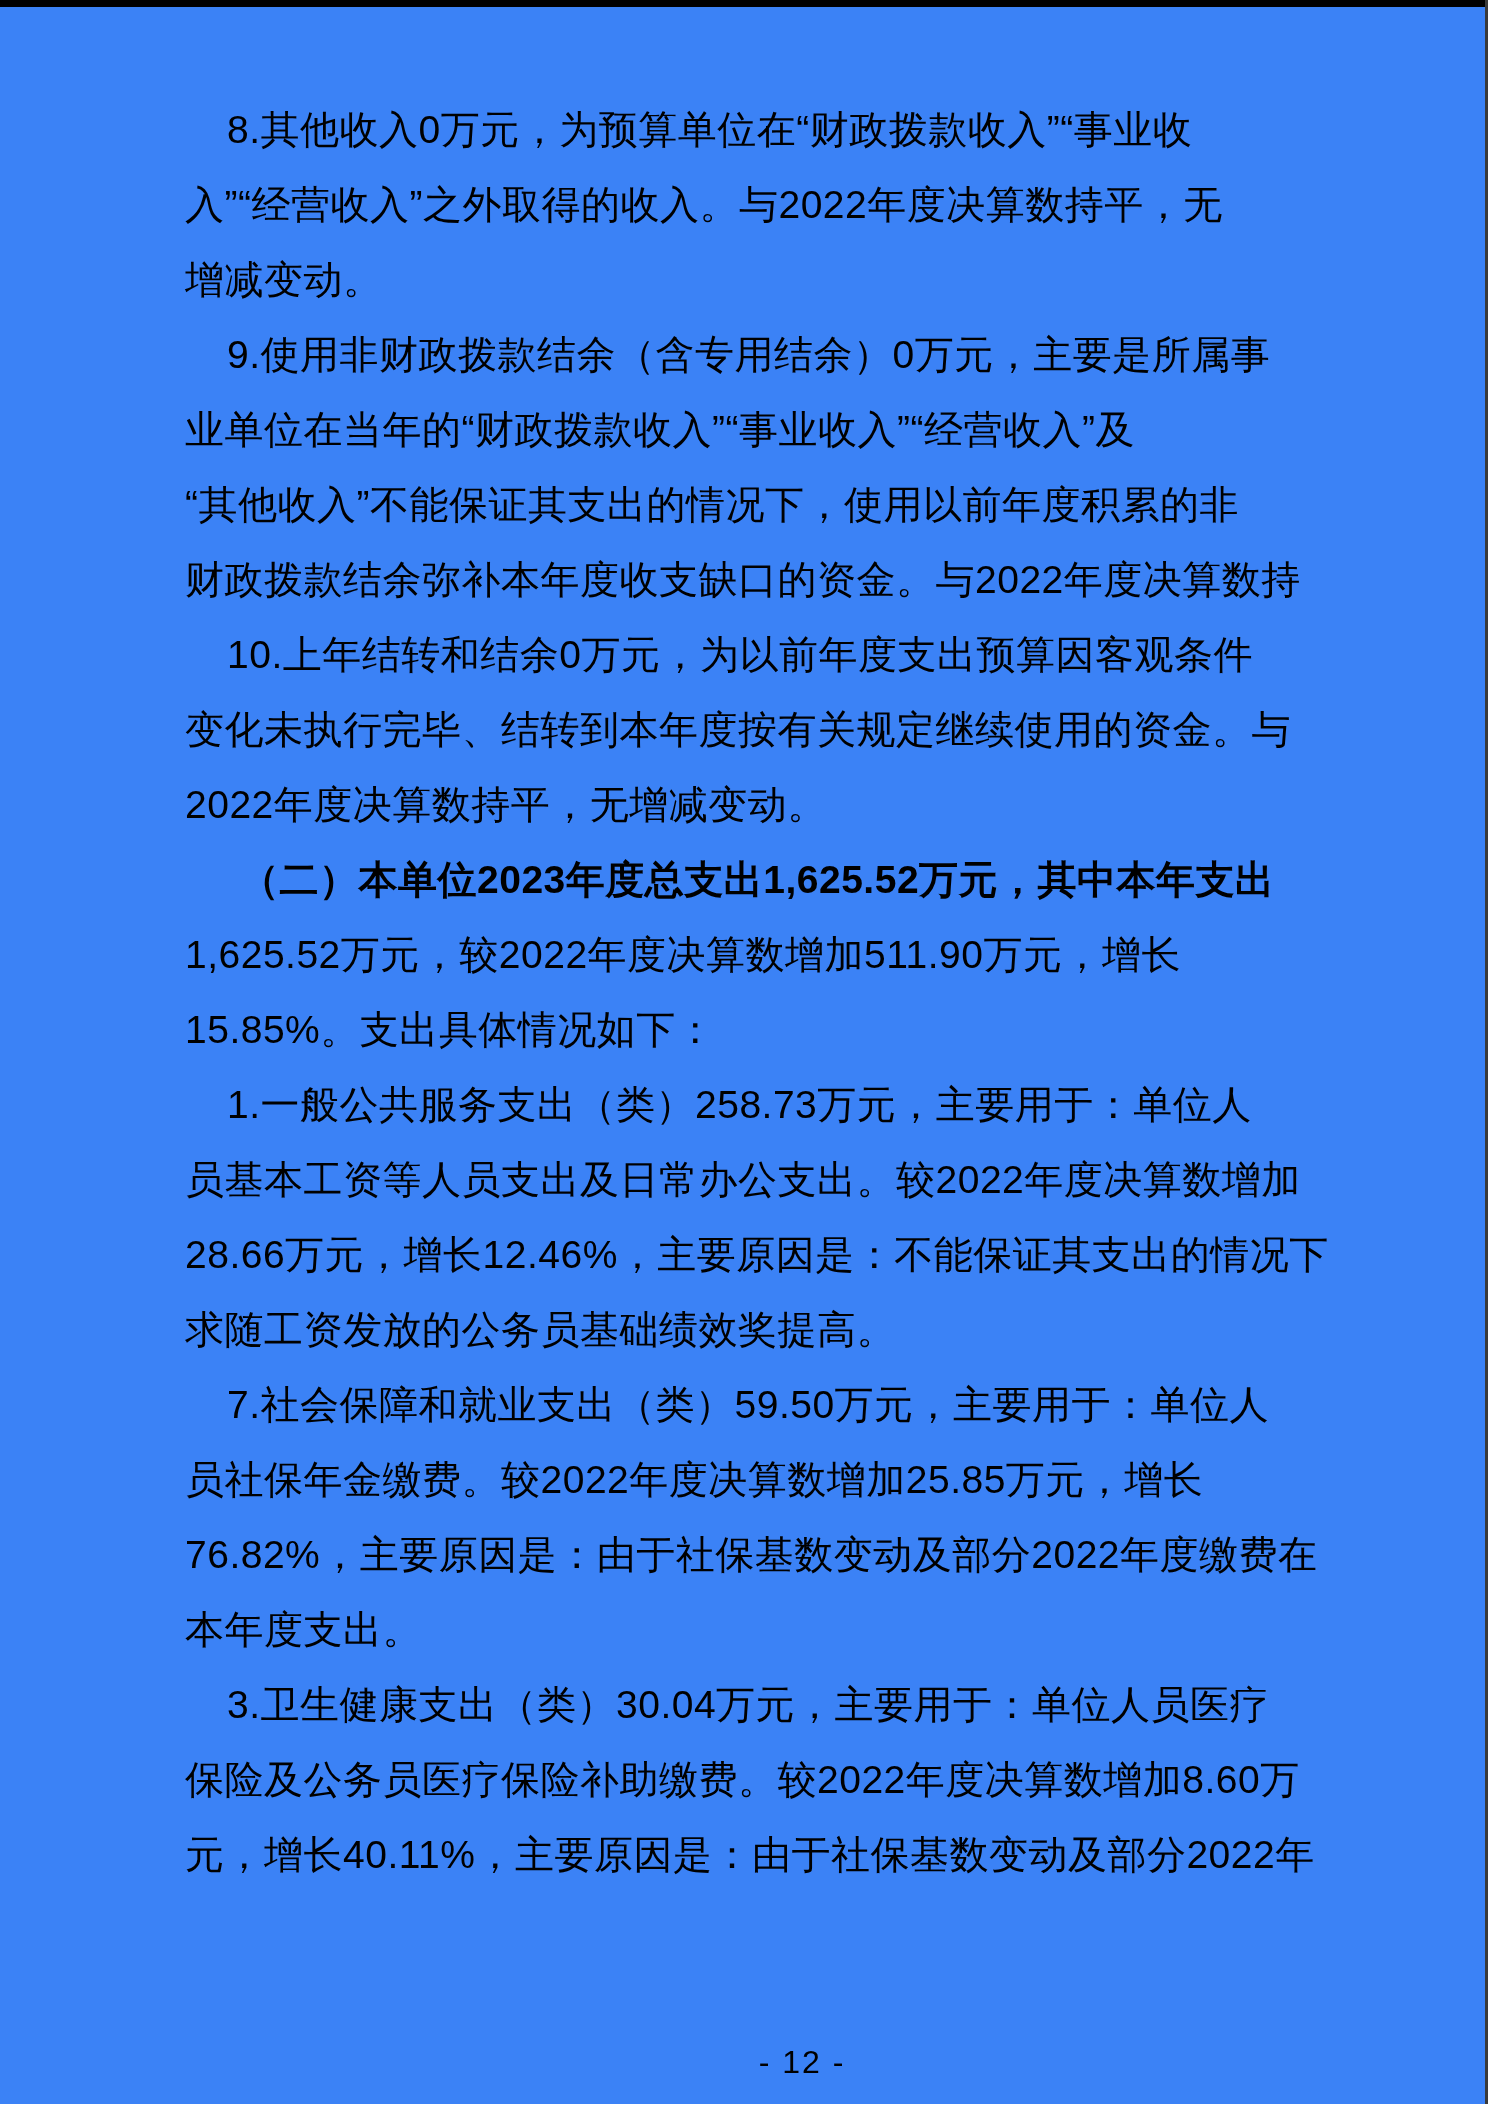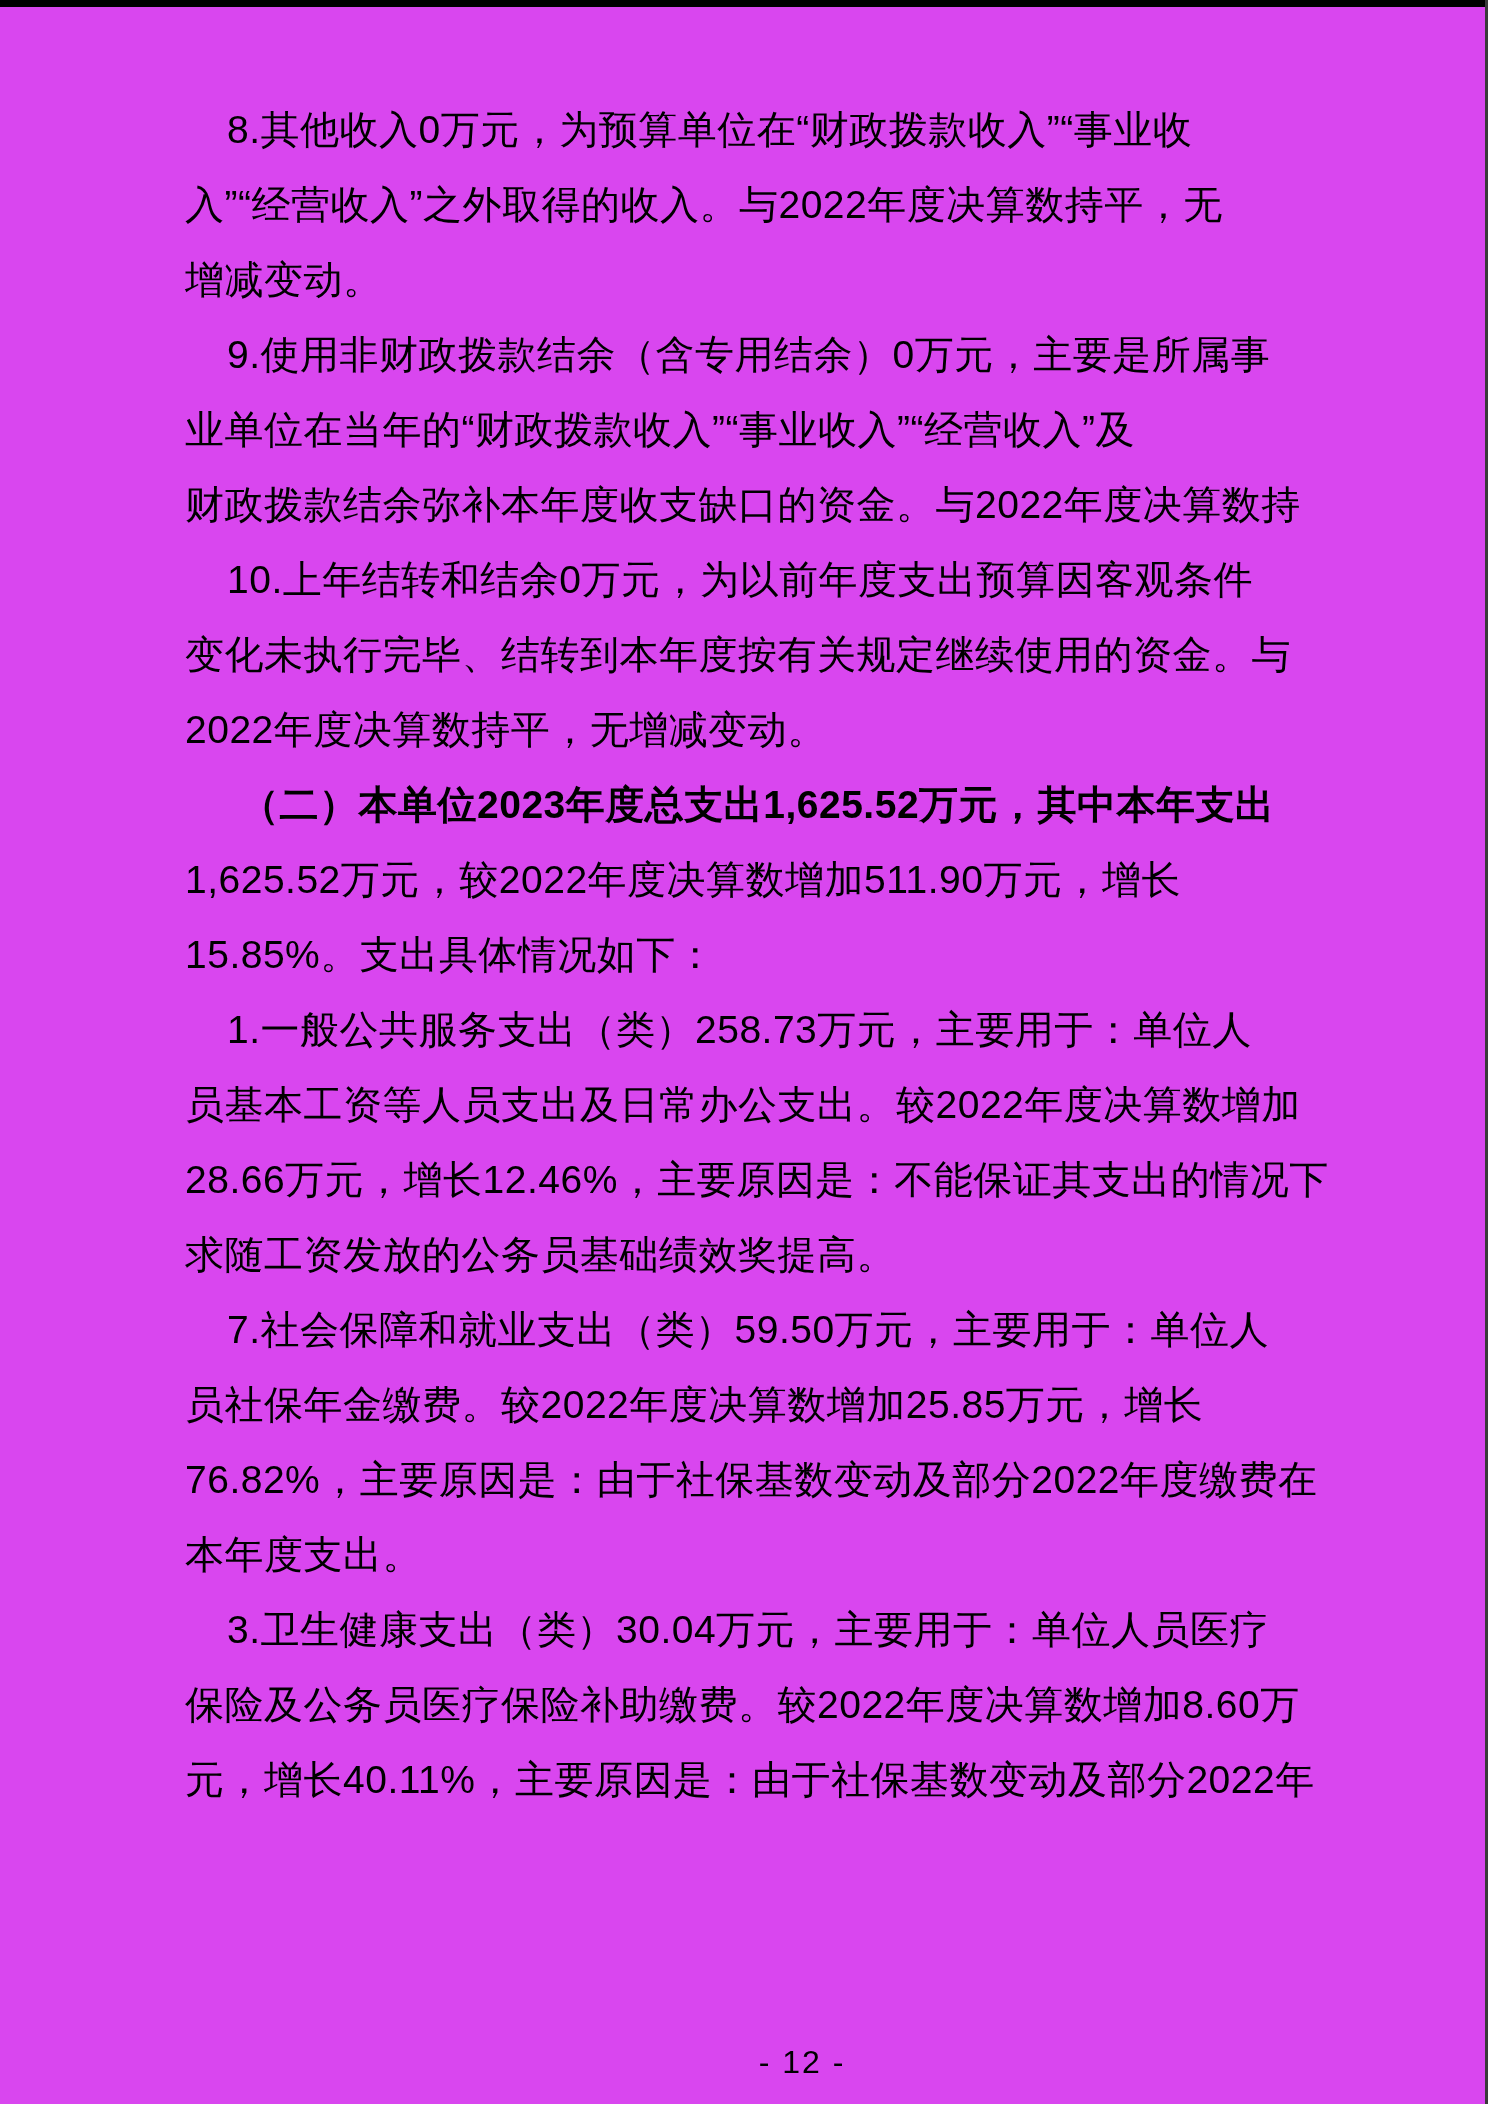--- a/index.html
+++ b/index.html
@@ -5,21 +5,21 @@
   html, body { margin: 0; padding: 0; }
   body {
     width: 1488px; height: 2104px;
     background: #ffffff;
     position: relative;
     font-family: "Liberation Sans", "DejaVu Sans", sans-serif;
   }
   .page {
     position: absolute; left: 0; top: 0;
     width: 1488px; height: 2104px;
-    background: #d946ef; overflow: hidden;
+    background: #3b82f6; overflow: hidden;
   }
   .border-top {
     position: absolute; left: 0; top: 0;
     width: 100%; height: 7px; background: #000000;
   }
   .border-right {
     position: absolute; right: 0; top: 0;
     width: 3px; height: 100%; background: #3a3a3a;
   }
   .content {
@@ -47,20 +47,21 @@
 <div class="page">
   <div class="border-top"></div>
   <div class="border-right"></div>
 
   <div class="content">
     <div class="line ind-num">8.其他收入0万元，为预算单位在“财政拨款收入”“事业收</div>
     <div class="line">入”“经营收入”之外取得的收入。与2022年度决算数持平，无</div>
     <div class="line">增减变动。</div>
     <div class="line ind-num">9.使用非财政拨款结余（含专用结余）0万元，主要是所属事</div>
     <div class="line">业单位在当年的“财政拨款收入”“事业收入”“经营收入”及</div>
+    <div class="line">“其他收入”不能保证其支出的情况下，使用以前年度积累的非</div>
     <div class="line">财政拨款结余弥补本年度收支缺口的资金。与2022年度决算数持</div>
     <div class="line ind-num">10.上年结转和结余0万元，为以前年度支出预算因客观条件</div>
     <div class="line">变化未执行完毕、结转到本年度按有关规定继续使用的资金。与</div>
     <div class="line">2022年度决算数持平，无增减变动。</div>
     <div class="line ind-er">（二）本单位2023年度总支出1,625.52万元，其中本年支出</div>
     <div class="line">1,625.52万元，较2022年度决算数增加511.90万元，增长</div>
     <div class="line">15.85%。支出具体情况如下：</div>
     <div class="line ind-num">1.一般公共服务支出（类）258.73万元，主要用于：单位人</div>
     <div class="line">员基本工资等人员支出及日常办公支出。较2022年度决算数增加</div>
     <div class="line">28.66万元，增长12.46%，主要原因是：不能保证其支出的情况下</div>

